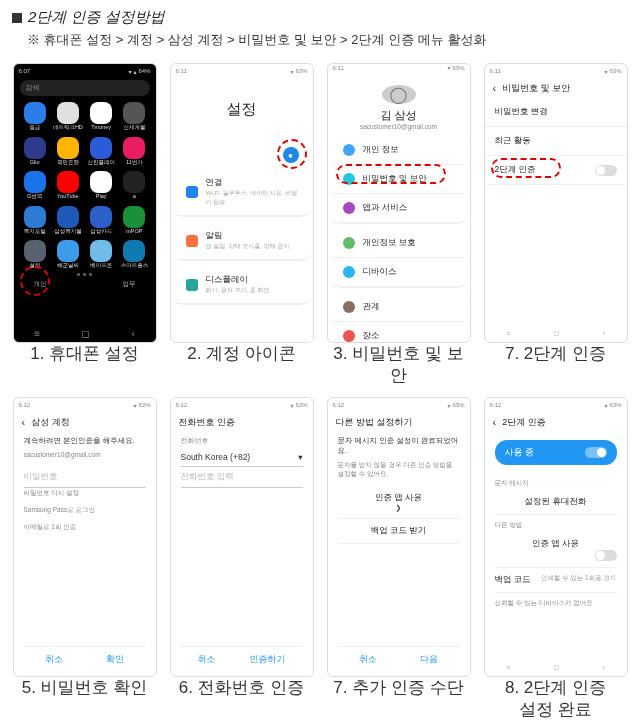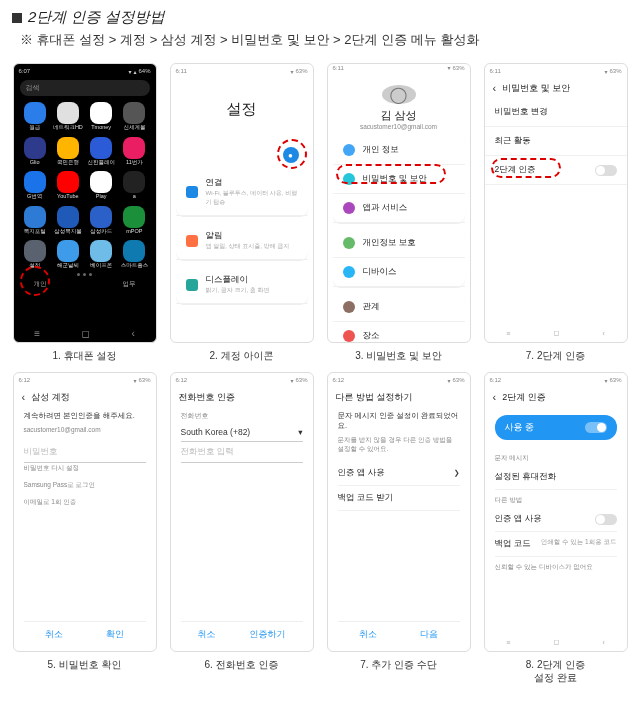--- a/index.html
+++ b/index.html
@@ -1,25 +1,25 @@
 <!DOCTYPE html>
 <html><head>
 <meta charset="utf-8">
 <style>
   * { box-sizing: border-box; margin: 0; padding: 0; }
   body { font-family: "Malgun Gothic", sans-serif; background: #fff; width: 640px; }
   .page { padding: 8px 12px 20px; }
   .title-row { display: flex; align-items: center; margin-bottom: 4px; }
   .title-bullet { width: 10px; height: 10px; background: #333; margin-right: 6px; }
   .title-text { font-size: 15px; color: #222; font-style: italic; }
-  .subtitle { font-size: 13px; color: #333; margin-left: 8px; margin-bottom: 14px; }
+  .subtitle { font-size: 13px; color: #333; margin-left: 15px; margin-bottom: 14px; }
   .grid { display: grid; grid-template-columns: repeat(4, 1fr); gap: 10px 12px; }
   .cell { display: flex; flex-direction: column; align-items: center; }
   .phone { width: 144px; height: 280px; border: 1px solid #ddd; border-radius: 6px; background: #fff; font-size: 7px; color: #444; overflow: hidden; display: flex; flex-direction: column; position: relative; }
-  .caption { font-size: 10px; color: #333; text-align: center; margin-top: 6px; line-height: 1.3; }
+  .caption { font-size: 17px; color: #333; text-align: center; margin-top: 0; line-height: 1.3; }
 
   
   .statusbar { height: 14px; display: flex; justify-content: space-between; align-items: center; padding: 0 5px; font-size: 6px; color: #888; }
   .statusbar .r-icons { display: flex; gap: 2px; align-items: center; }
 
   
   .phone-dark { background: #000; }
   .phone-dark .statusbar { color: #ccc; }
   .search-dark { margin: 2px 6px 6px; height: 16px; background: #222; border-radius: 10px; display: flex; align-items: center; padding: 0 6px; color: #999; font-size: 7px; }
   .app-grid { display: grid; grid-template-columns: repeat(4, 1fr); gap: 6px 3px; padding: 0 6px; }
@@ -61,21 +61,21 @@
   .p-text { font-size:7.5px; color:#333; margin-bottom:4px; }
   .p-sub { font-size:6.5px; color:#888; margin-bottom:8px; line-height:1.4;}
   .field-label { font-size:7px; color:#888; margin-bottom:2px; }
   .field { border-bottom:1px solid #ccc; padding:4px 0; font-size:8.5px; color:#333; margin-bottom:0; display:flex; justify-content:space-between; align-items:center; }
   .field.placeholder { color:#bbb; }
   .btn-row { margin-top:auto; display:flex; justify-content:space-around; padding: 6px 0 6px; border-top:1px solid #eee; }
   .btn-txt { font-size:9px; color:#2196f3; }
   .pill-on { background:#2196f3; color:#fff; border-radius:12px; padding:6px 10px; display:flex; justify-content:space-between; align-items:center; font-size:9px; margin:4px 0 8px; }
   .pill-on .tog { width:22px; height:11px; border-radius:6px; background:rgba(255,255,255,.4); position:relative;}
   .pill-on .tog::after { content:""; position:absolute; right:1px; top:1px; width:9px; height:9px; border-radius:50%; background:#fff;}
-  .li-plain { padding:6px 0; display:flex; justify-content:space-between; align-items:center; border-bottom:1px solid #f0f0f0; }
+  .li-plain { padding:6px 0; display:flex; justify-content:space-between; align-items:center; border-bottom:1px solid #f0f0f0;flex-direction:column; }
   .li-plain .t { font-size:8.5px; color:#222;}
   .li-plain .s { font-size:6.5px; color:#999;}
   .hint { font-size:6.5px; color:#888; padding:6px 0 2px; }
 </style>
 </head>
 <body>
 
 <div class="page">
   <div class="title-row">
     <div class="title-bullet"></div>

